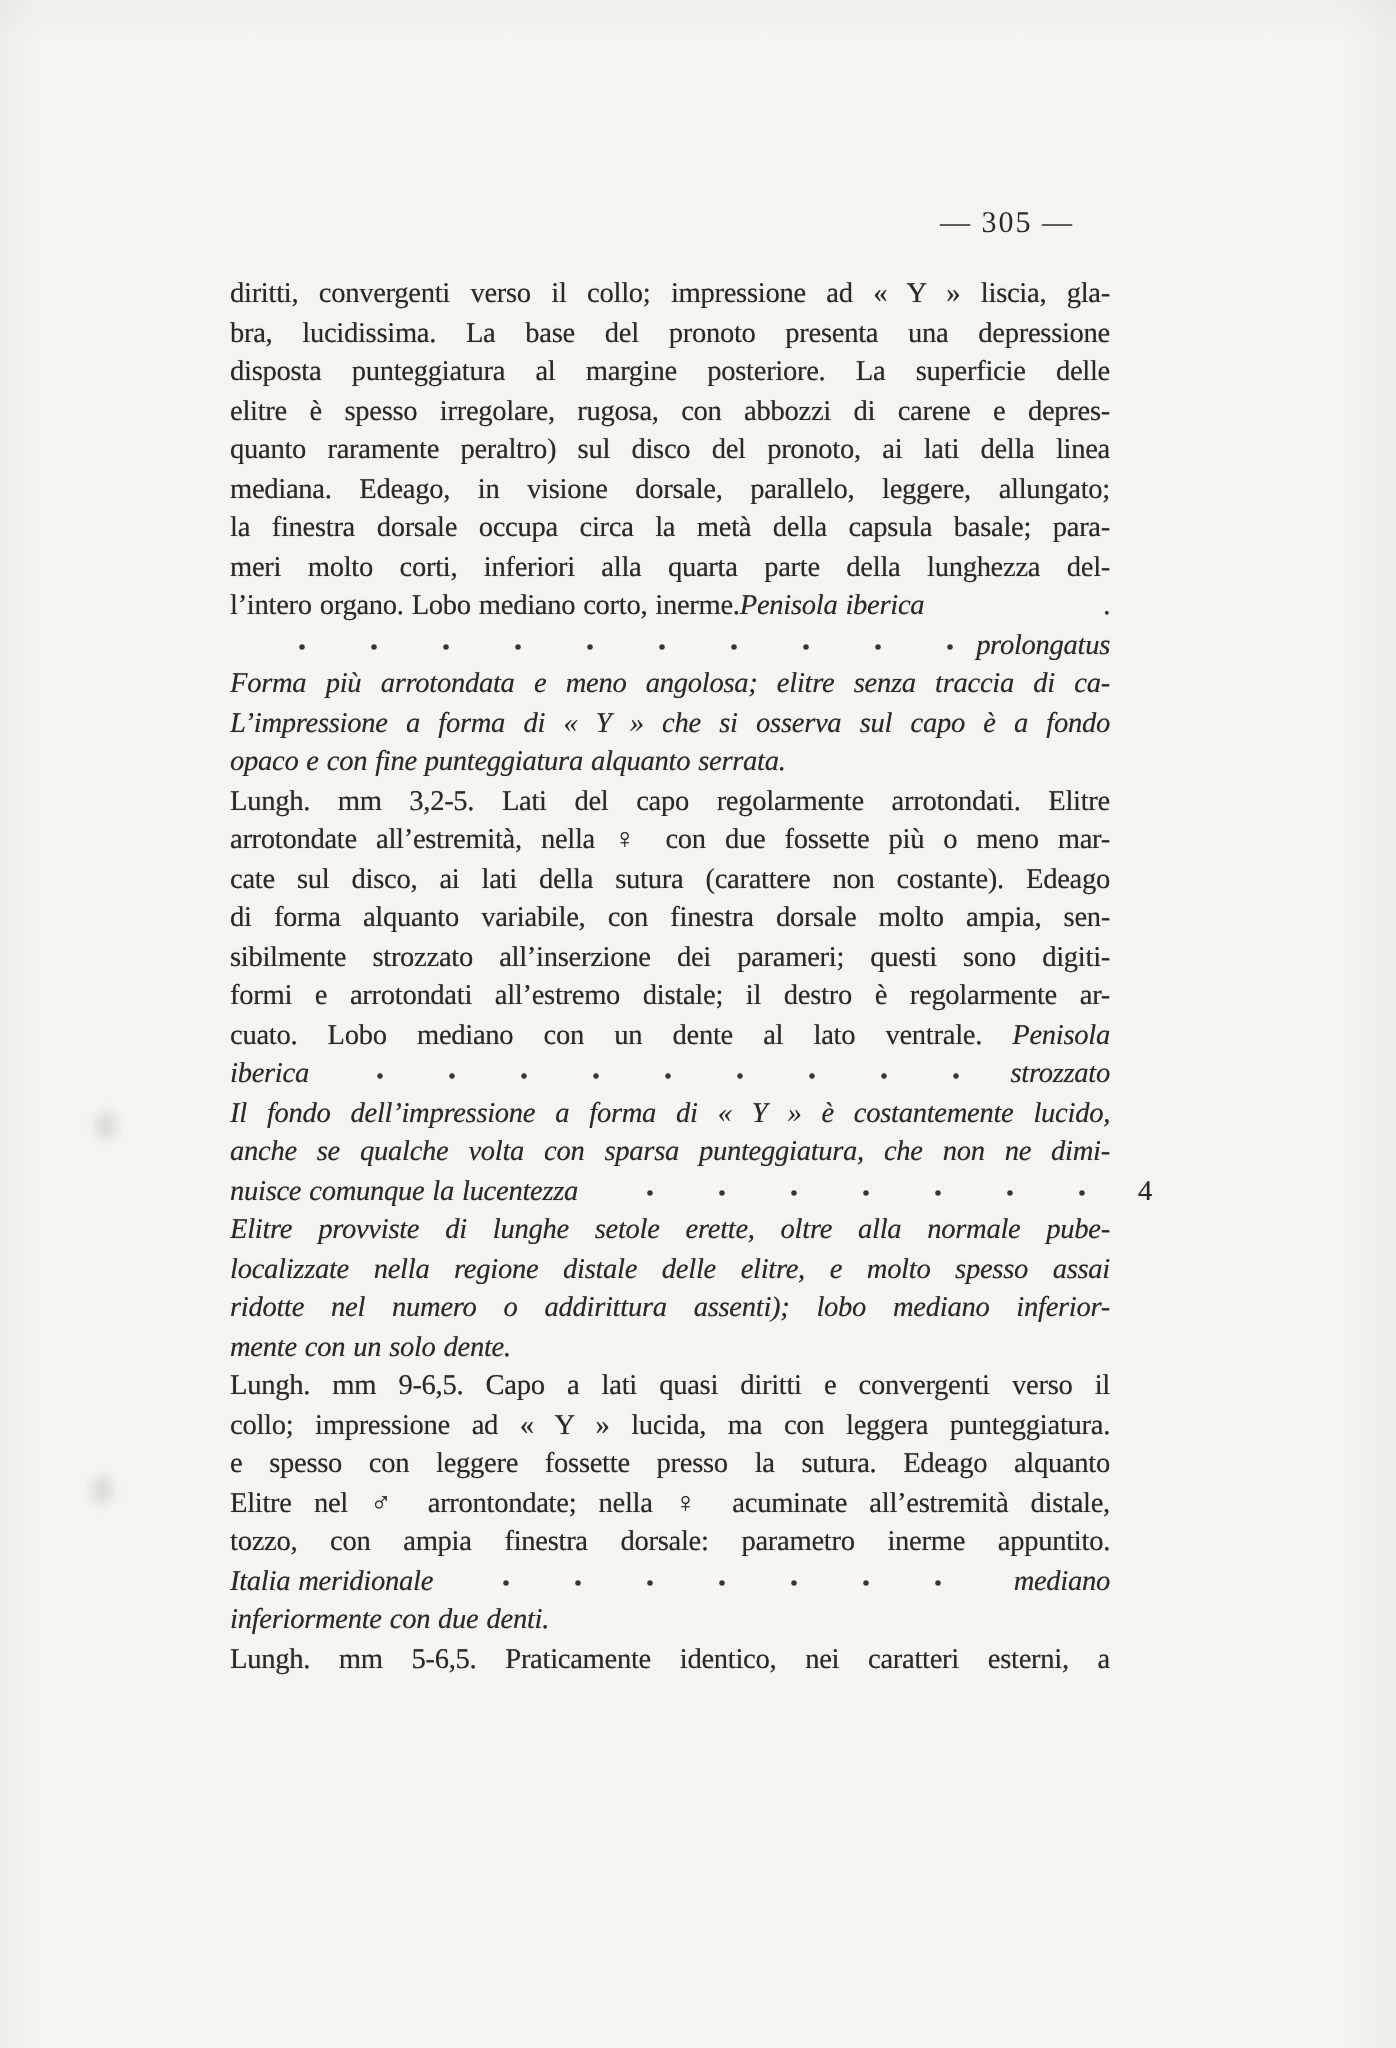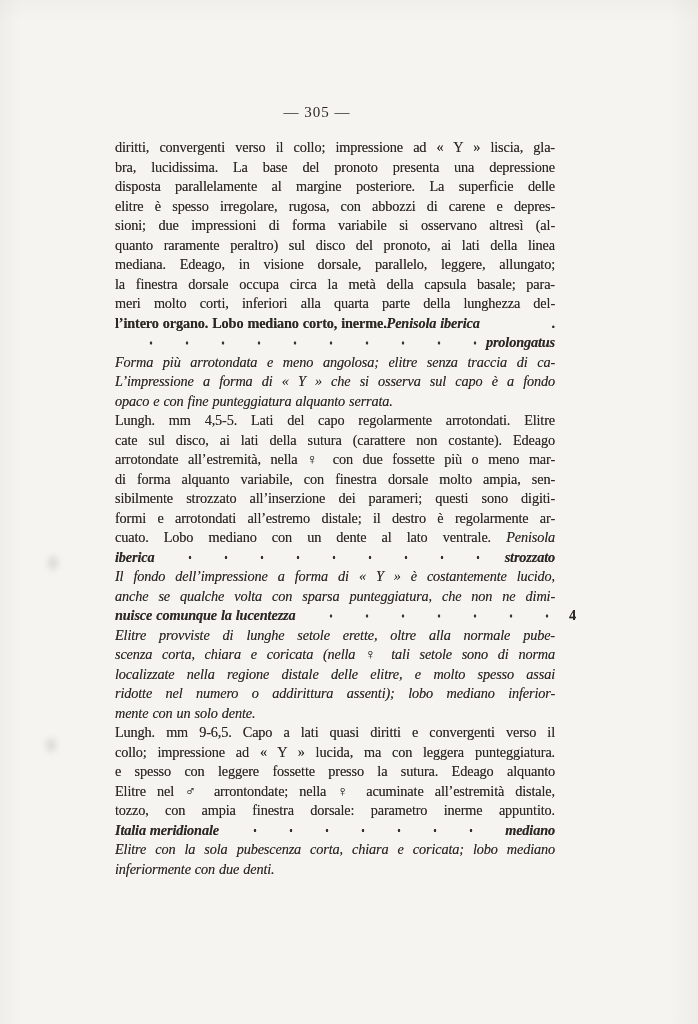--- a/index.html
+++ b/index.html
@@ -17,33 +17,33 @@
       linear-gradient(270deg, rgba(120,115,105,0.06) 0%, rgba(0,0,0,0) 4%),
       linear-gradient(180deg, rgba(120,115,105,0.04) 0%, rgba(0,0,0,0) 2%);
   }
   .smudge{position:absolute;width:10px;height:14px;border-radius:50%;
     background:rgba(110,105,95,0.18);filter:blur(3px);}
   .smudge.s1{left:48px;top:556px;}
   .smudge.s2{left:46px;top:738px;}
 
   .pageno{
     position:absolute;left:115px;top:104px;width:440px;
-    text-align:center;transform:translateX(-18px);
+    text-align:right;transform:translateX(-18px);
     font-size:15px;letter-spacing:1px;
   }
 
   .textcol{
     position:absolute;left:115px;top:138px;width:440px;
     font-size:14.3px;letter-spacing:-0.15px;word-spacing:0.04em;
     text-shadow:0 0 0.4px rgba(44,40,35,0.55);
   }
   .line{position:relative;height:19.5px;line-height:19.5px;overflow:visible;white-space:nowrap;}
   .line.wrapok{white-space:normal;overflow:hidden;}
   .just{text-align:justify;text-align-last:justify;-moz-text-align-last:justify;text-justify:inter-word;font-family:Liberation Serif, serif;}
-  .flexline{display:flex;align-items:center;font-weight:bold;}
+  .flexline{display:flex;align-items:center;}
   .it{font-style:italic;}
   .ref{position:absolute;left:calc(100% + 14px);top:0;font-style:normal;}
   .leader{flex:1 1 auto;align-self:stretch;margin:0 6px;}
   .leader.dots{
     background-image:radial-gradient(circle,#3a342c 1.15px,rgba(0,0,0,0) 1.6px);
     background-size:36px 19.5px;
     background-position:12px 62%;
     background-repeat:repeat-x;
   }
   .rightword{flex:0 0 auto;}
@@ -53,69 +53,67 @@
 
 <div class="scan-shade"></div>
 <div class="smudge s1"></div>
 <div class="smudge s2"></div>
 
 <div class="pageno">— 305 —</div>
 
 <div class="textcol">
     <div class="line just wrapok"><span>diritti, convergenti verso il collo; impressione ad « Y » liscia, gla-</span></div>
     <div class="line just wrapok"><span>bra, lucidissima. La base del pronoto presenta una depressione</span></div>
-    <div class="line just wrapok"><span>disposta parallelamente al margine posteriore. La superficie delle</span></div>
+    <div class="line just wrapok"><span>disposta punteggiatura al margine posteriore. La superficie delle</span></div>
     <div class="line just wrapok"><span>elitre è spesso irregolare, rugosa, con abbozzi di carene e depres-</span></div>
-    <div class="line just wrapok"><span>sioni; due impressioni di forma variabile si osservano altresì (al-</span></div>
     <div class="line just wrapok"><span>quanto raramente peraltro) sul disco del pronoto, ai lati della linea</span></div>
     <div class="line just wrapok"><span>mediana. Edeago, in visione dorsale, parallelo, leggere, allungato;</span></div>
     <div class="line just wrapok"><span>la finestra dorsale occupa circa la metà della capsula basale; para-</span></div>
     <div class="line just wrapok"><span>meri molto corti, inferiori alla quarta parte della lunghezza del-</span></div>
     <div class="line flexline">
       <span>l’intero organo. Lobo mediano corto, inerme. </span>
       <span class="it">Penisola iberica</span>
       <span class="leader"></span>
       <span class="rightword">.</span>
     </div>
     <div class="line flexline">
       <span class="leader dots"></span>
       <span class="rightword it">prolongatus</span>
     </div>
     <div class="line just wrapok"><span class="it">Forma più arrotondata e meno angolosa; elitre senza traccia di ca-</span></div>
     <div class="line just wrapok"><span class="it">L’impressione a forma di « Y » che si osserva sul capo è a fondo</span></div>
     <div class="line"><span class="it">opaco e con fine punteggiatura alquanto serrata.</span></div>
-    <div class="line just wrapok"><span>Lungh. mm 4,5-5. Lati del capo regolarmente arrotondati. Elitre</span></div>
+    <div class="line just wrapok"><span>Lungh. mm 3,2-5. Lati del capo regolarmente arrotondati. Elitre</span></div>
+    <div class="line just wrapok"><span>arrotondate all’estremità, nella ♀ con due fossette più o meno mar-</span></div>
     <div class="line just wrapok"><span>cate sul disco, ai lati della sutura (carattere non costante). Edeago</span></div>
-    <div class="line just wrapok"><span>arrotondate all’estremità, nella ♀ con due fossette più o meno mar-</span></div>
     <div class="line just wrapok"><span>di forma alquanto variabile, con finestra dorsale molto ampia, sen-</span></div>
     <div class="line just wrapok"><span>sibilmente strozzato all’inserzione dei parameri; questi sono digiti-</span></div>
     <div class="line just wrapok"><span>formi e arrotondati all’estremo distale; il destro è regolarmente ar-</span></div>
     <div class="line just wrapok"><span>cuato. Lobo mediano con un dente al lato ventrale. </span><span class="it">Penisola</span></div>
     <div class="line flexline">
       <span class="it">iberica</span>
       <span class="leader dots"></span>
       <span class="rightword it">strozzato</span>
     </div>
     <div class="line just wrapok"><span class="it">Il fondo dell’impressione a forma di « Y » è costantemente lucido,</span></div>
     <div class="line just wrapok"><span class="it">anche se qualche volta con sparsa punteggiatura, che non ne dimi-</span></div>
     <div class="line flexline">
       <span class="it">nuisce comunque la lucentezza</span>
       <span class="leader dots"></span>
       <span class="ref">4</span>
     </div>
     <div class="line just wrapok"><span class="it">Elitre provviste di lunghe setole erette, oltre alla normale pube-</span></div>
-    <div class="line just wrapok"><span class="it">scenza corta, chiara e coricata (nella </span><span>♀</span><span class="it"> tali setole sono di norma</span></div>
     <div class="line just wrapok"><span class="it">localizzate nella regione distale delle elitre, e molto spesso assai</span></div>
     <div class="line just wrapok"><span class="it">ridotte nel numero o addirittura assenti); lobo mediano inferior-</span></div>
     <div class="line"><span class="it">mente con un solo dente.</span></div>
     <div class="line just wrapok"><span>Lungh. mm 9-6,5. Capo a lati quasi diritti e convergenti verso il</span></div>
     <div class="line just wrapok"><span>collo; impressione ad « Y » lucida, ma con leggera punteggiatura.</span></div>
     <div class="line just wrapok"><span>e spesso con leggere fossette presso la sutura. Edeago alquanto</span></div>
     <div class="line just wrapok"><span>Elitre nel ♂ arrontondate; nella ♀ acuminate all’estremità distale,</span></div>
     <div class="line just wrapok"><span>tozzo, con ampia finestra dorsale: parametro inerme appuntito.</span></div>
     <div class="line flexline">
       <span class="it">Italia meridionale</span>
       <span class="leader dots"></span>
       <span class="rightword it">mediano</span>
     </div>
-    <div class="line just wrapok"><span class="it">Elitre con la sola pubescenza corta, chiara e coricata; lobo mediano</span></div>
     <div class="line"><span class="it">inferiormente con due denti.</span></div>
+    <div class="line just wrapok"><span>Lungh. mm 5-6,5. Praticamente identico, nei caratteri esterni, a</span></div>
   </div>
 
 </body></html>

